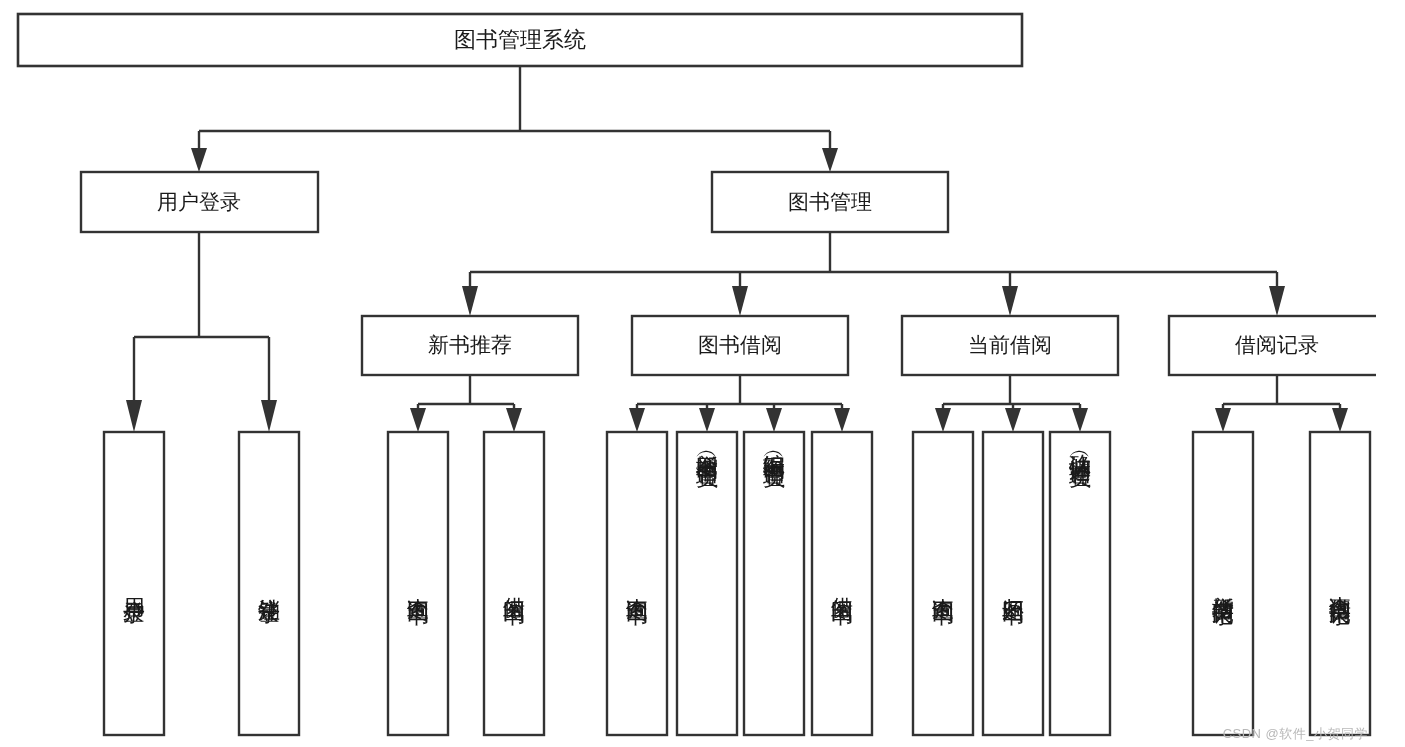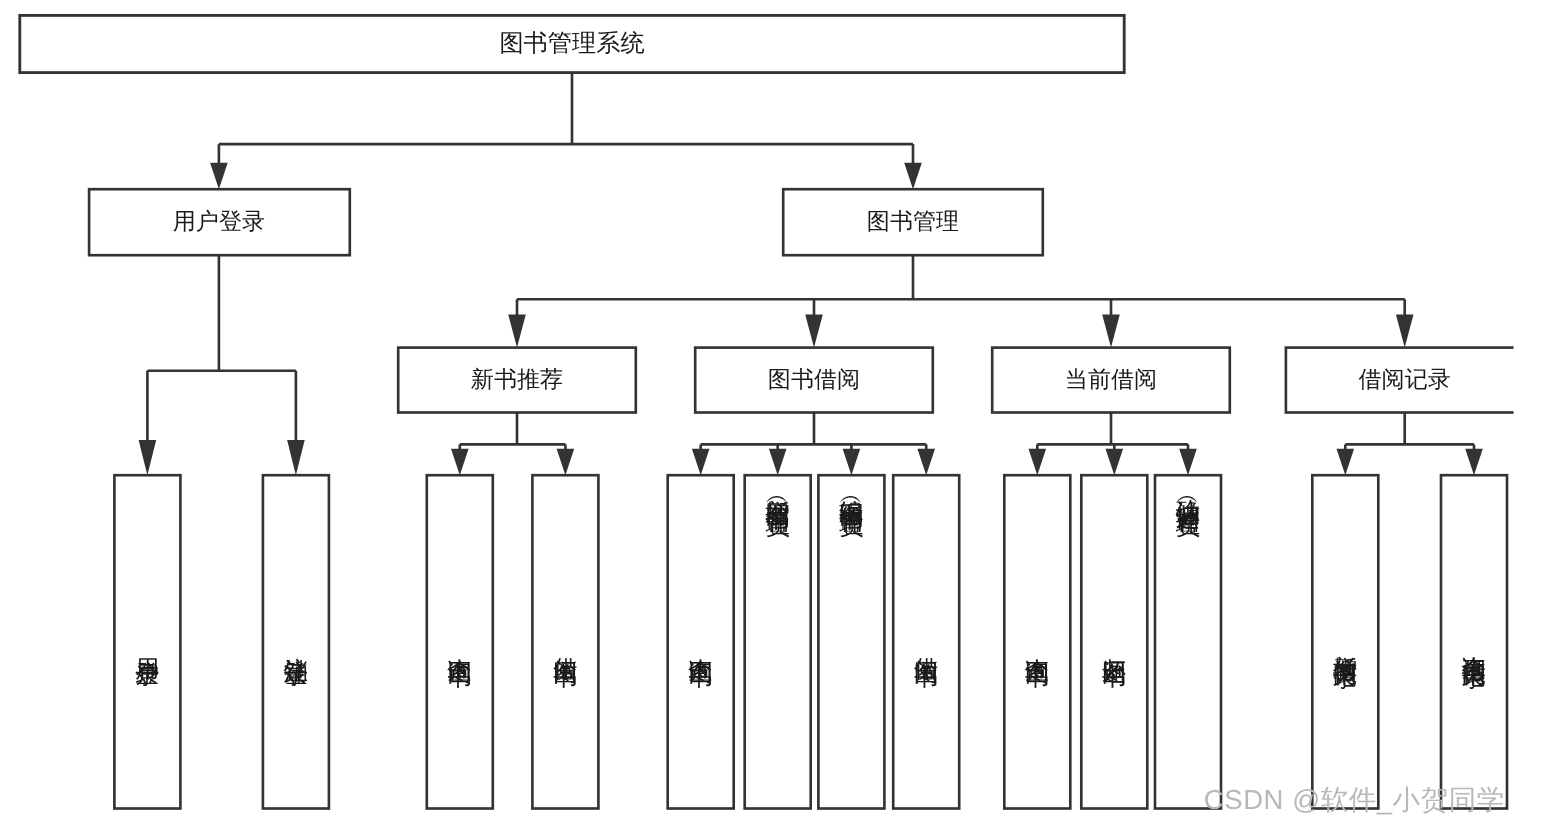--- a/index.html
+++ b/index.html
@@ -71,21 +71,21 @@
     color: #1a1a1a;
     letter-spacing: 2px;
     text-align: center;
     white-space: nowrap;
   }
   .watermark {
     position: absolute;
     right: 8px;
     bottom: 4px;
     font-family: "Liberation Sans", "DejaVu Sans", sans-serif;
-    font-size: 25px;
+    font-size: 13px;
     color: #b8b8b8;
     letter-spacing: 0.5px;
     white-space: nowrap;
     pointer-events: none;
   }
 </style>
 </head>
 <body>
 
 <div id="diagram-root">

